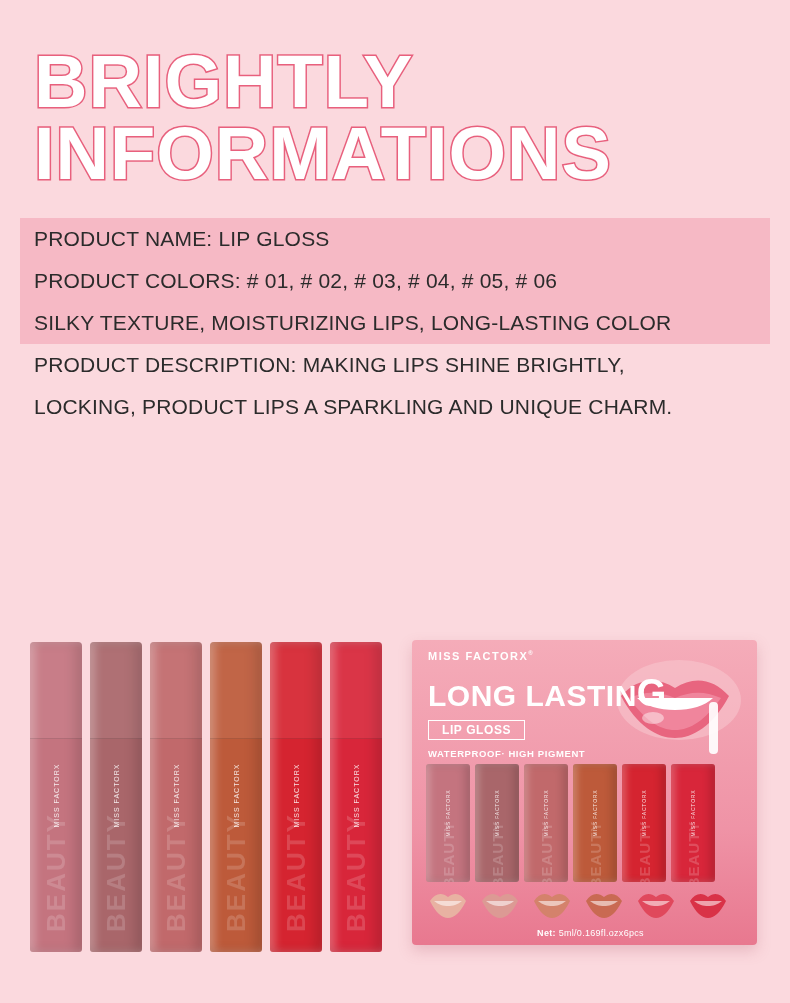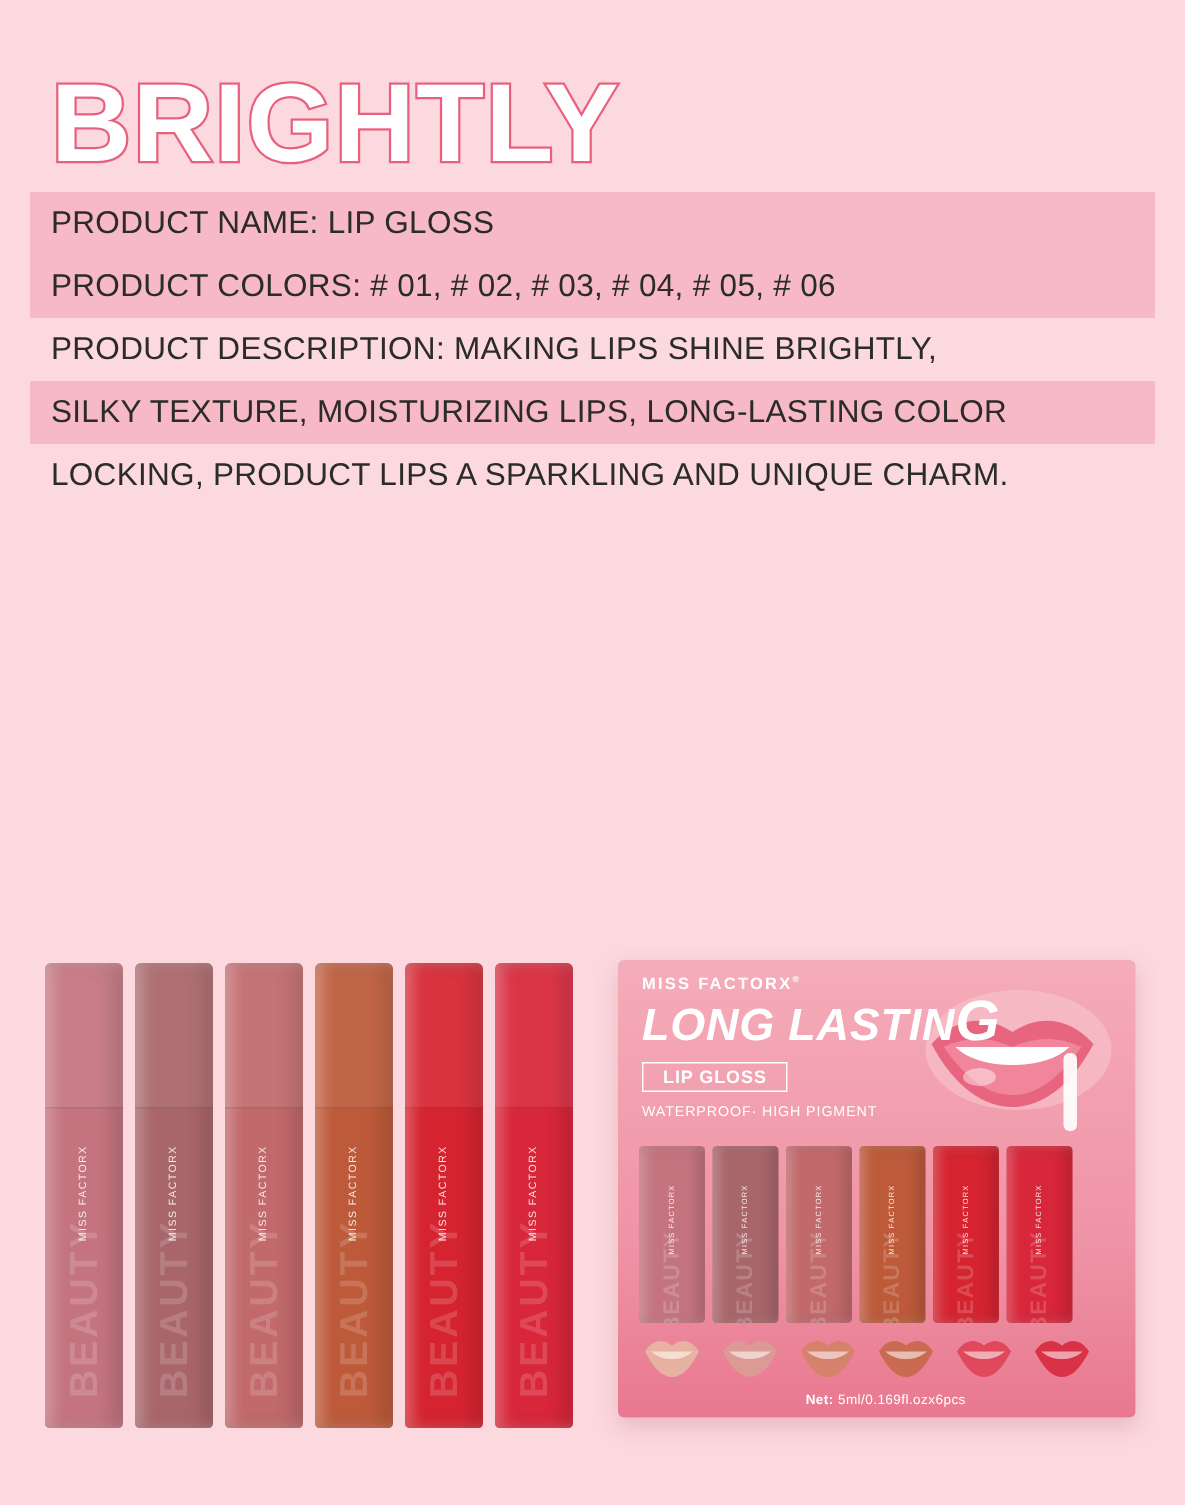--- a/index.html
+++ b/index.html
@@ -26,21 +26,21 @@
     letter-spacing: 1px;
     line-height: 0.92;
     -webkit-text-stroke: 3px #e8607d;
     paint-order: stroke fill;
   }
   .heading-line.l1 { font-size: 74px; }
   .heading-line.l2 { font-size: 74px; margin-top: 4px; }
 
   
   .info-block {
-    margin-top: 12px;
+    margin-top: 30px;
     padding-left: 34px;
     padding-right: 20px;
   }
   .info-row {
     font-size: 21px;
     color: #2b2b2b;
     letter-spacing: 0.2px;
     padding: 9px 0 9px 14px;
     margin-left: -14px;
     white-space: nowrap;
@@ -128,42 +128,41 @@
     font-weight: bold;
     letter-spacing: 1.5px;
     color: #ffffff;
   }
   .box-brand sup { font-size: 6px; }
   .box-title {
     font-size: 30px;
     font-weight: bold;
     color: #ffffff;
     letter-spacing: 0.5px;
-    margin-top: 0;
+    margin-top: 12px;
     line-height: 1;
-    font-style: italic;
   }
   .box-title .big {
     font-size: 38px;
   }
   .box-pill {
     display: inline-block;
     margin-top: 8px;
     border: 1.5px solid #ffffff;
     border-radius: 0;
     padding: 2px 13px;
     font-size: 12px;
     font-weight: bold;
     color: #ffffff;
     letter-spacing: 0.6px;
   }
   .box-sub {
     margin-top: 8px;
     font-size: 9.5px;
-    font-weight: normal;
+    font-weight: bold;
     color: #ffffff;
     letter-spacing: 0.6px;
   }
 
   
   .lips-art {
     position: absolute;
     right: 6px;
     top: 4px;
     width: 150px;
@@ -229,27 +228,28 @@
     letter-spacing: 0.3px;
     padding-left: 12px;
   }
   .box-net .label { font-weight: bold; }
 </style>
 </head>
 <body>
 
 <div class="heading-wrap">
   <div class="heading-line l1">BRIGHTLY</div>
+  <div class="heading-line l2">INFORMATIONS</div>
 </div>
 
 <div class="info-block">
   <div class="info-row alt">PRODUCT NAME: LIP GLOSS</div>
   <div class="info-row alt">PRODUCT COLORS: # 01, # 02, # 03, # 04, # 05, # 06</div>
+  <div class="info-row alt">SILKY TEXTURE, MOISTURIZING LIPS, LONG-LASTING COLOR</div>
   <div class="info-row">PRODUCT DESCRIPTION: MAKING LIPS SHINE BRIGHTLY,</div>
-  <div class="info-row alt">SILKY TEXTURE, MOISTURIZING LIPS, LONG-LASTING COLOR</div>
   <div class="info-row">LOCKING, PRODUCT LIPS A SPARKLING AND UNIQUE CHARM.</div>
 </div>
 
 <div class="photo-area">
 
   <div class="tubes">
     <div class="tube" style="background: rgb(196, 116, 127);">
       <div class="cap"></div>
       <div class="brand">MISS FACTORX</div>
       <div class="word">BEAUTY</div>

